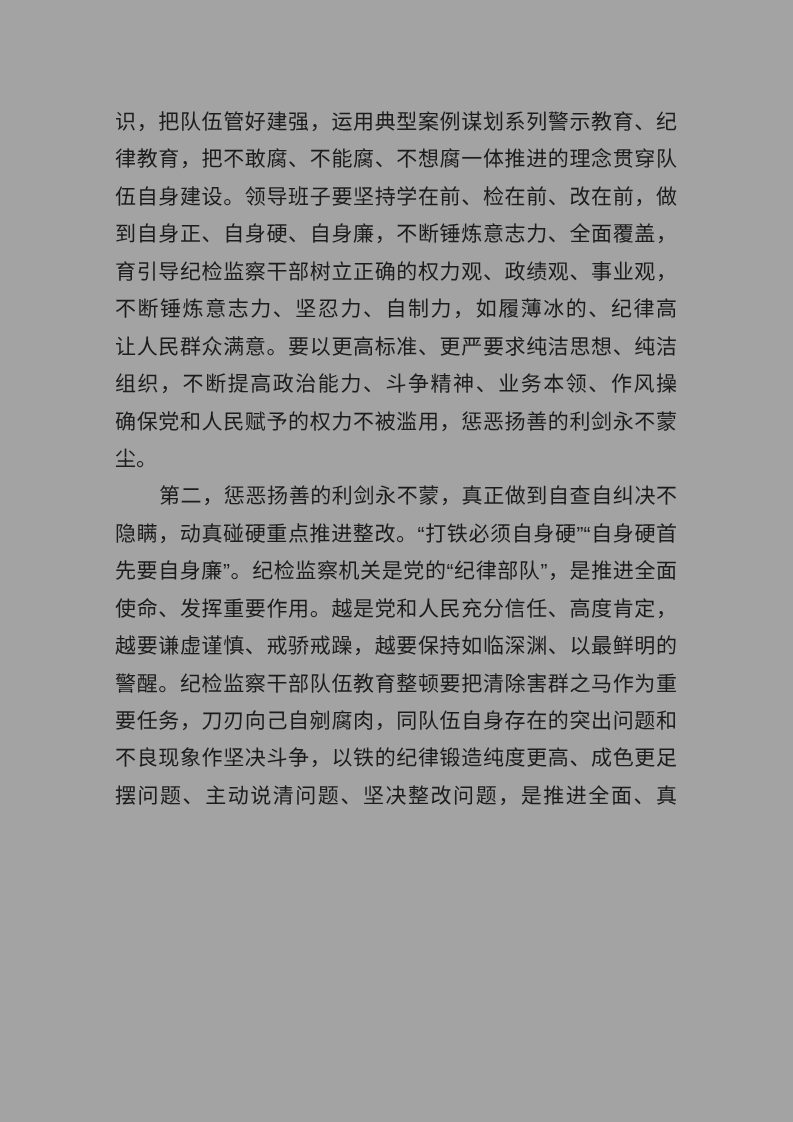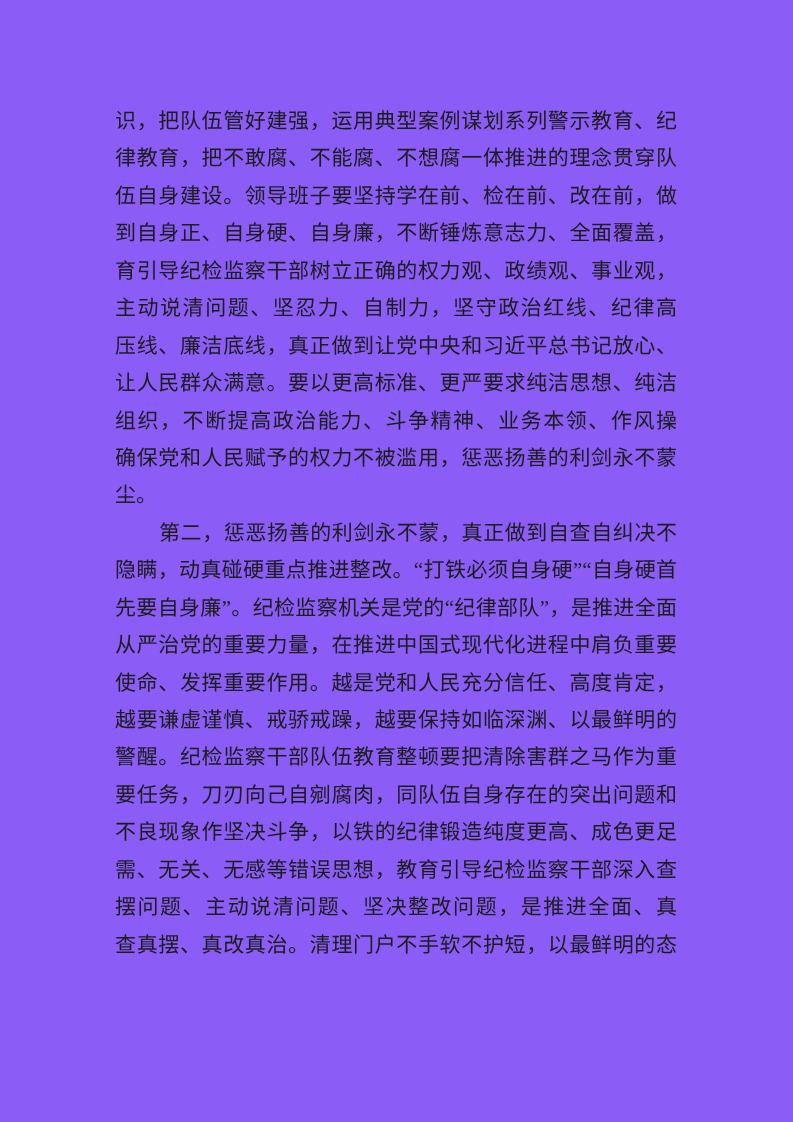--- a/index.html
+++ b/index.html
@@ -4,23 +4,23 @@
 <style>
   html, body {
     margin: 0;
     padding: 0;
     background: #ffffff;
   }
   .page {
     position: relative;
     width: 793px;
     height: 1122px;
-    background: #8b5cf6;
+    background: #a3a3a3;
     overflow: hidden;
-    font-family: Liberation Serif, serif;
+    font-family: Liberation Sans, sans-serif;
   }
   .content {
     position: absolute;
     left: 115px;
     top: 103px;
     width: 562px;
   }
   .line {
     margin: 0;
     padding: 0;
@@ -43,32 +43,28 @@
 </head>
 <body>
 
 <div class="page">
   <div class="content">
     <p class="line">识，把队伍管好建强，运用典型案例谋划系列警示教育、纪</p>
     <p class="line">律教育，把不敢腐、不能腐、不想腐一体推进的理念贯穿队</p>
     <p class="line">伍自身建设。领导班子要坚持学在前、检在前、改在前，做</p>
     <p class="line">到自身正、自身硬、自身廉，不断锤炼意志力、全面覆盖，教</p>
     <p class="line">育引导纪检监察干部树立正确的权力观、政绩观、事业观，</p>
-    <p class="line">主动说清问题、坚忍力、自制力，坚守政治红线、纪律高</p>
-    <p class="line">压线、廉洁底线，真正做到让党中央和习近平总书记放心、</p>
+    <p class="line">不断锤炼意志力、坚忍力、自制力，如履薄冰的、纪律高</p>
     <p class="line">让人民群众满意。要以更高标准、更严要求纯洁思想、纯洁</p>
     <p class="line">组织，不断提高政治能力、斗争精神、业务本领、作风操守，</p>
     <p class="line">确保党和人民赋予的权力不被滥用，惩恶扬善的利剑永不蒙</p>
     <p class="line para-end">尘。</p>
     <p class="line indent">第二，惩恶扬善的利剑永不蒙，真正做到自查自纠决不</p>
     <p class="line">隐瞒，动真碰硬重点推进整改。“打铁必须自身硬”“自身硬首</p>
     <p class="line">先要自身廉”。纪检监察机关是党的“纪律部队”，是推进全面</p>
-    <p class="line">从严治党的重要力量，在推进中国式现代化进程中肩负重要</p>
     <p class="line">使命、发挥重要作用。越是党和人民充分信任、高度肯定，</p>
     <p class="line">越要谦虚谨慎、戒骄戒躁，越要保持如临深渊、以最鲜明的态</p>
     <p class="line">警醒。纪检监察干部队伍教育整顿要把清除害群之马作为重</p>
     <p class="line">要任务，刀刃向己自剜腐肉，同队伍自身存在的突出问题和</p>
     <p class="line">不良现象作坚决斗争，以铁的纪律锻造纯度更高、成色更足</p>
-    <p class="line">需、无关、无感等错误思想，教育引导纪检监察干部深入查</p>
     <p class="line">摆问题、主动说清问题、坚决整改问题，是推进全面、真</p>
-    <p class="line">查真摆、真改真治。清理门户不手软不护短，以最鲜明的态</p>
   </div>
 </div>
 
 </body></html>

